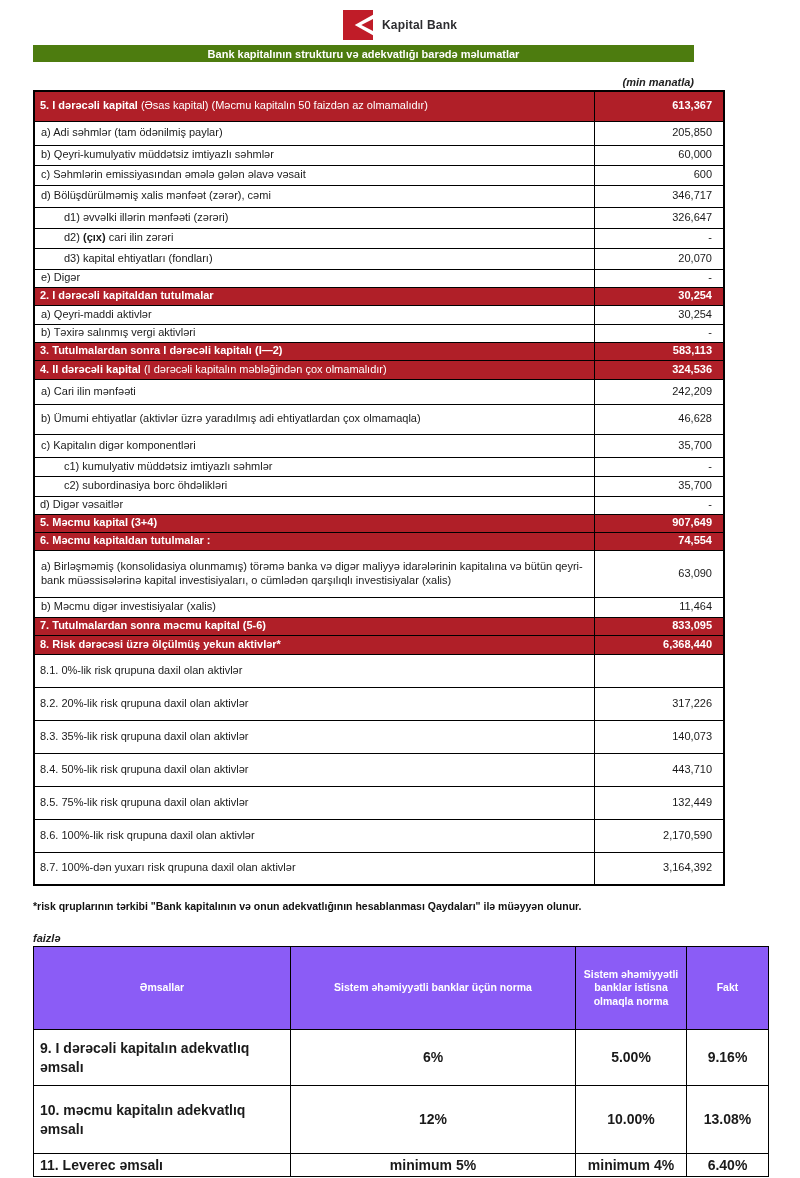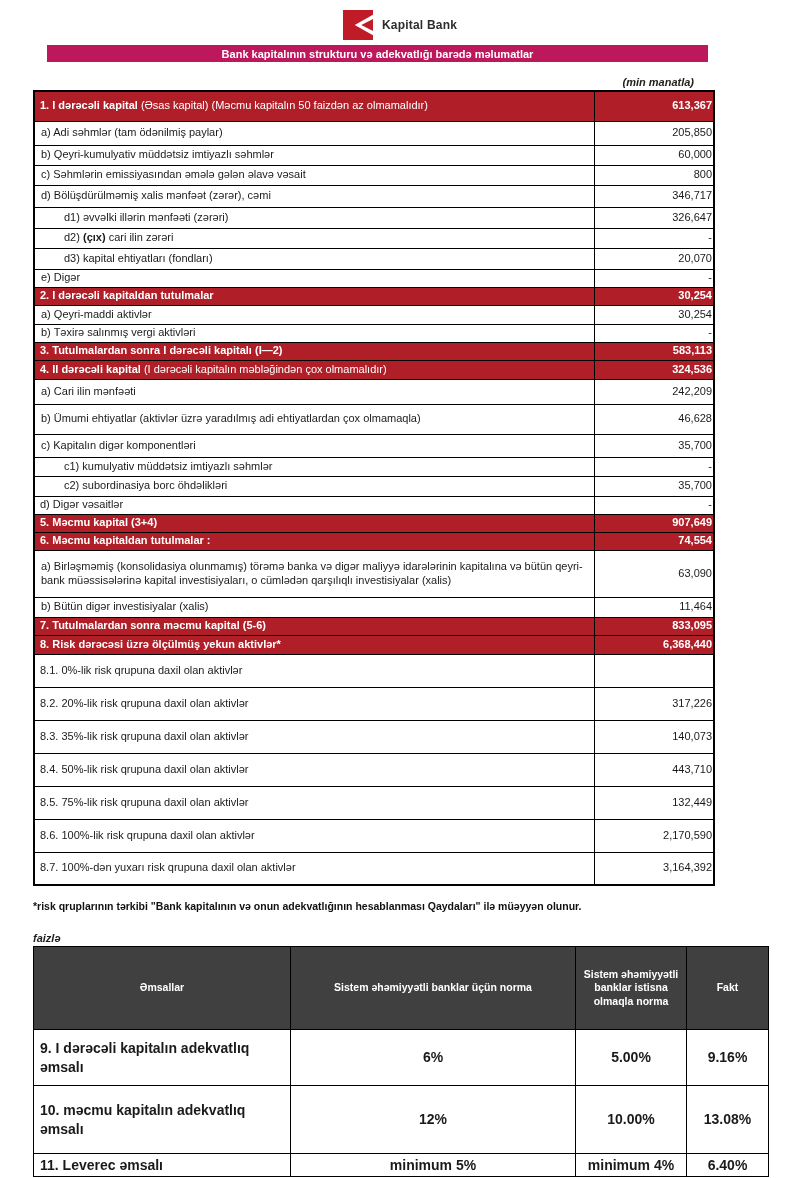--- a/index.html
+++ b/index.html
@@ -9,50 +9,50 @@
     -webkit-font-smoothing:antialiased;
   }
   .page{position:relative;width:800px;height:1178px;}
 
   
   .brand{display:flex;justify-content:center;align-items:center;gap:9px;padding-top:9px;height:32px;}
   .brand .logo{width:30px;height:30px;display:block;}
   .brand .brand-text{font-size:12px;font-weight:bold;color:#2d2d30;letter-spacing:.2px;}
 
   .title-bar{
-    margin:4px 0 0 47px;width:661px;height:17px;background:#be185d;
+    margin:4px 0 0 33px;width:661px;height:17px;background:#4d7c0f;
     display:flex;align-items:center;justify-content:center;
     color:#fff;font-size:11px;font-weight:bold;
   }
 
   .unit-note{margin:14px 0 2px 33px;width:661px;text-align:right;
     font-style:italic;font-size:11px;font-weight:bold;color:#222;}
 
   
   table{border-collapse:collapse;table-layout:fixed;}
   .t1{margin-left:33px;width:661px;border:2px solid #000;}
   .t1 td{border:1px solid #000;font-size:11px;padding:1px 5px;vertical-align:middle;line-height:1.25;}
-  .t1 td.val{width:112px;text-align:right;padding-right:1px;border-left:1.5px solid #000;}
+  .t1 td.val{width:112px;text-align:right;padding-right:11px;border-left:1.5px solid #000;}
   .t1 tr.red td{background:#b01f28;color:#fff;}
   .t1 tr.red td.val{font-weight:bold;}
   .t1 td.lbl{width:549px;}
   .t1 .ind0{padding-left:5px;}
   .t1 .ind1{padding-left:6px;}
   .t1 .ind2{padding-left:29px;}
   .t1 .b{font-weight:bold;}
 
   .footnote{margin:14px 0 0 33px;width:700px;font-size:10.5px;font-weight:bold;color:#111;}
 
   .percent-note{margin:20px 0 2px 33px;width:735px;text-align:left;
     font-style:italic;font-size:11px;font-weight:bold;color:#222;}
 
   
   .t2{margin-left:33px;width:735px;border:1.5px solid #000;}
   .t2 th,.t2 td{border:1px solid #000;font-size:14px;line-height:1.3;}
-  .t2 th{background:#404040;color:#fff;font-weight:bold;height:78px;
+  .t2 th{background:#8b5cf6;color:#fff;font-weight:bold;height:78px;
     text-align:center;vertical-align:middle;font-size:10.5px;padding:2px 6px;}
   .t2 td{font-weight:bold;text-align:center;vertical-align:middle;padding:2px 6px;}
   .t2 td.lab{text-align:left;padding-left:6px;}
   .t2 col.c1{width:257px;} .t2 col.c2{width:285px;} .t2 col.c3{width:111px;} .t2 col.c4{width:82px;}
 </style>
 </head>
 <body>
 
 <div class="page">
 
@@ -67,34 +67,34 @@
 
   <div class="title-bar">
     <span>Bank kapitalının strukturu və adekvatlığı barədə məlumatlar</span>
   </div>
 
   <div class="unit-note">(min manatla)</div>
 
   <table class="t1">
     <tbody id="t1-body">
         <tr class="red" style="height: 30px;">
-          <td class="lbl ind0"><span class="b">1. I dərəcəli kapital </span><span>(Əsas kapital) (Məcmu kapitalın 50 faizdən  az olmamalıdır)</span></td>
+          <td class="lbl ind0"><span class="b">5. I dərəcəli kapital </span><span>(Əsas kapital) (Məcmu kapitalın 50 faizdən  az olmamalıdır)</span></td>
           <td class="val">613,367</td>
         </tr>
         <tr style="height: 24px;">
           <td class="lbl ind1"><span>a) Adi səhmlər (tam ödənilmiş paylar)</span></td>
           <td class="val">205,850</td>
         </tr>
         <tr style="height: 20px;">
           <td class="lbl ind1"><span>b) Qeyri-kumulyativ müddətsiz imtiyazlı səhmlər</span></td>
           <td class="val">60,000</td>
         </tr>
         <tr style="height: 20px;">
           <td class="lbl ind1"><span>c) Səhmlərin emissiyasından əmələ gələn  əlavə vəsait</span></td>
-          <td class="val">800</td>
+          <td class="val">600</td>
         </tr>
         <tr style="height: 22px;">
           <td class="lbl ind1"><span>d)  Bölüşdürülməmiş xalis mənfəət (zərər), cəmi</span></td>
           <td class="val">346,717</td>
         </tr>
         <tr style="height: 21px;">
           <td class="lbl ind2"><span>d1) əvvəlki illərin mənfəəti (zərəri)</span></td>
           <td class="val">326,647</td>
         </tr>
         <tr style="height: 20px;">
@@ -159,21 +159,21 @@
         </tr>
         <tr class="red" style="height: 18px;">
           <td class="lbl ind0"><span class="b">6. Məcmu kapitaldan tutulmalar :</span></td>
           <td class="val">74,554</td>
         </tr>
         <tr style="height: 47px;">
           <td class="lbl ind1"><span>a)   Birləşməmiş (konsolidasiya olunmamış) törəmə banka və digər maliyyə idarələrinin kapitalına və bütün qeyri-bank müəssisələrinə kapital investisiyaları, o cümlədən qarşılıqlı investisiyalar (xalis)</span></td>
           <td class="val">63,090</td>
         </tr>
         <tr style="height: 20px;">
-          <td class="lbl ind1"><span>b)   Bütün digər investisiyalar (xalis)</span></td>
+          <td class="lbl ind1"><span>b)   Məcmu digər investisiyalar (xalis)</span></td>
           <td class="val">11,464</td>
         </tr>
         <tr class="red" style="height: 18px;">
           <td class="lbl ind0"><span class="b">7. Tutulmalardan  sonra məcmu kapital (5-6)</span></td>
           <td class="val">833,095</td>
         </tr>
         <tr class="red" style="height: 19px;">
           <td class="lbl ind0"><span class="b">8. Risk dərəcəsi üzrə ölçülmüş  yekun aktivlər*</span></td>
           <td class="val">6,368,440</td>
         </tr>

